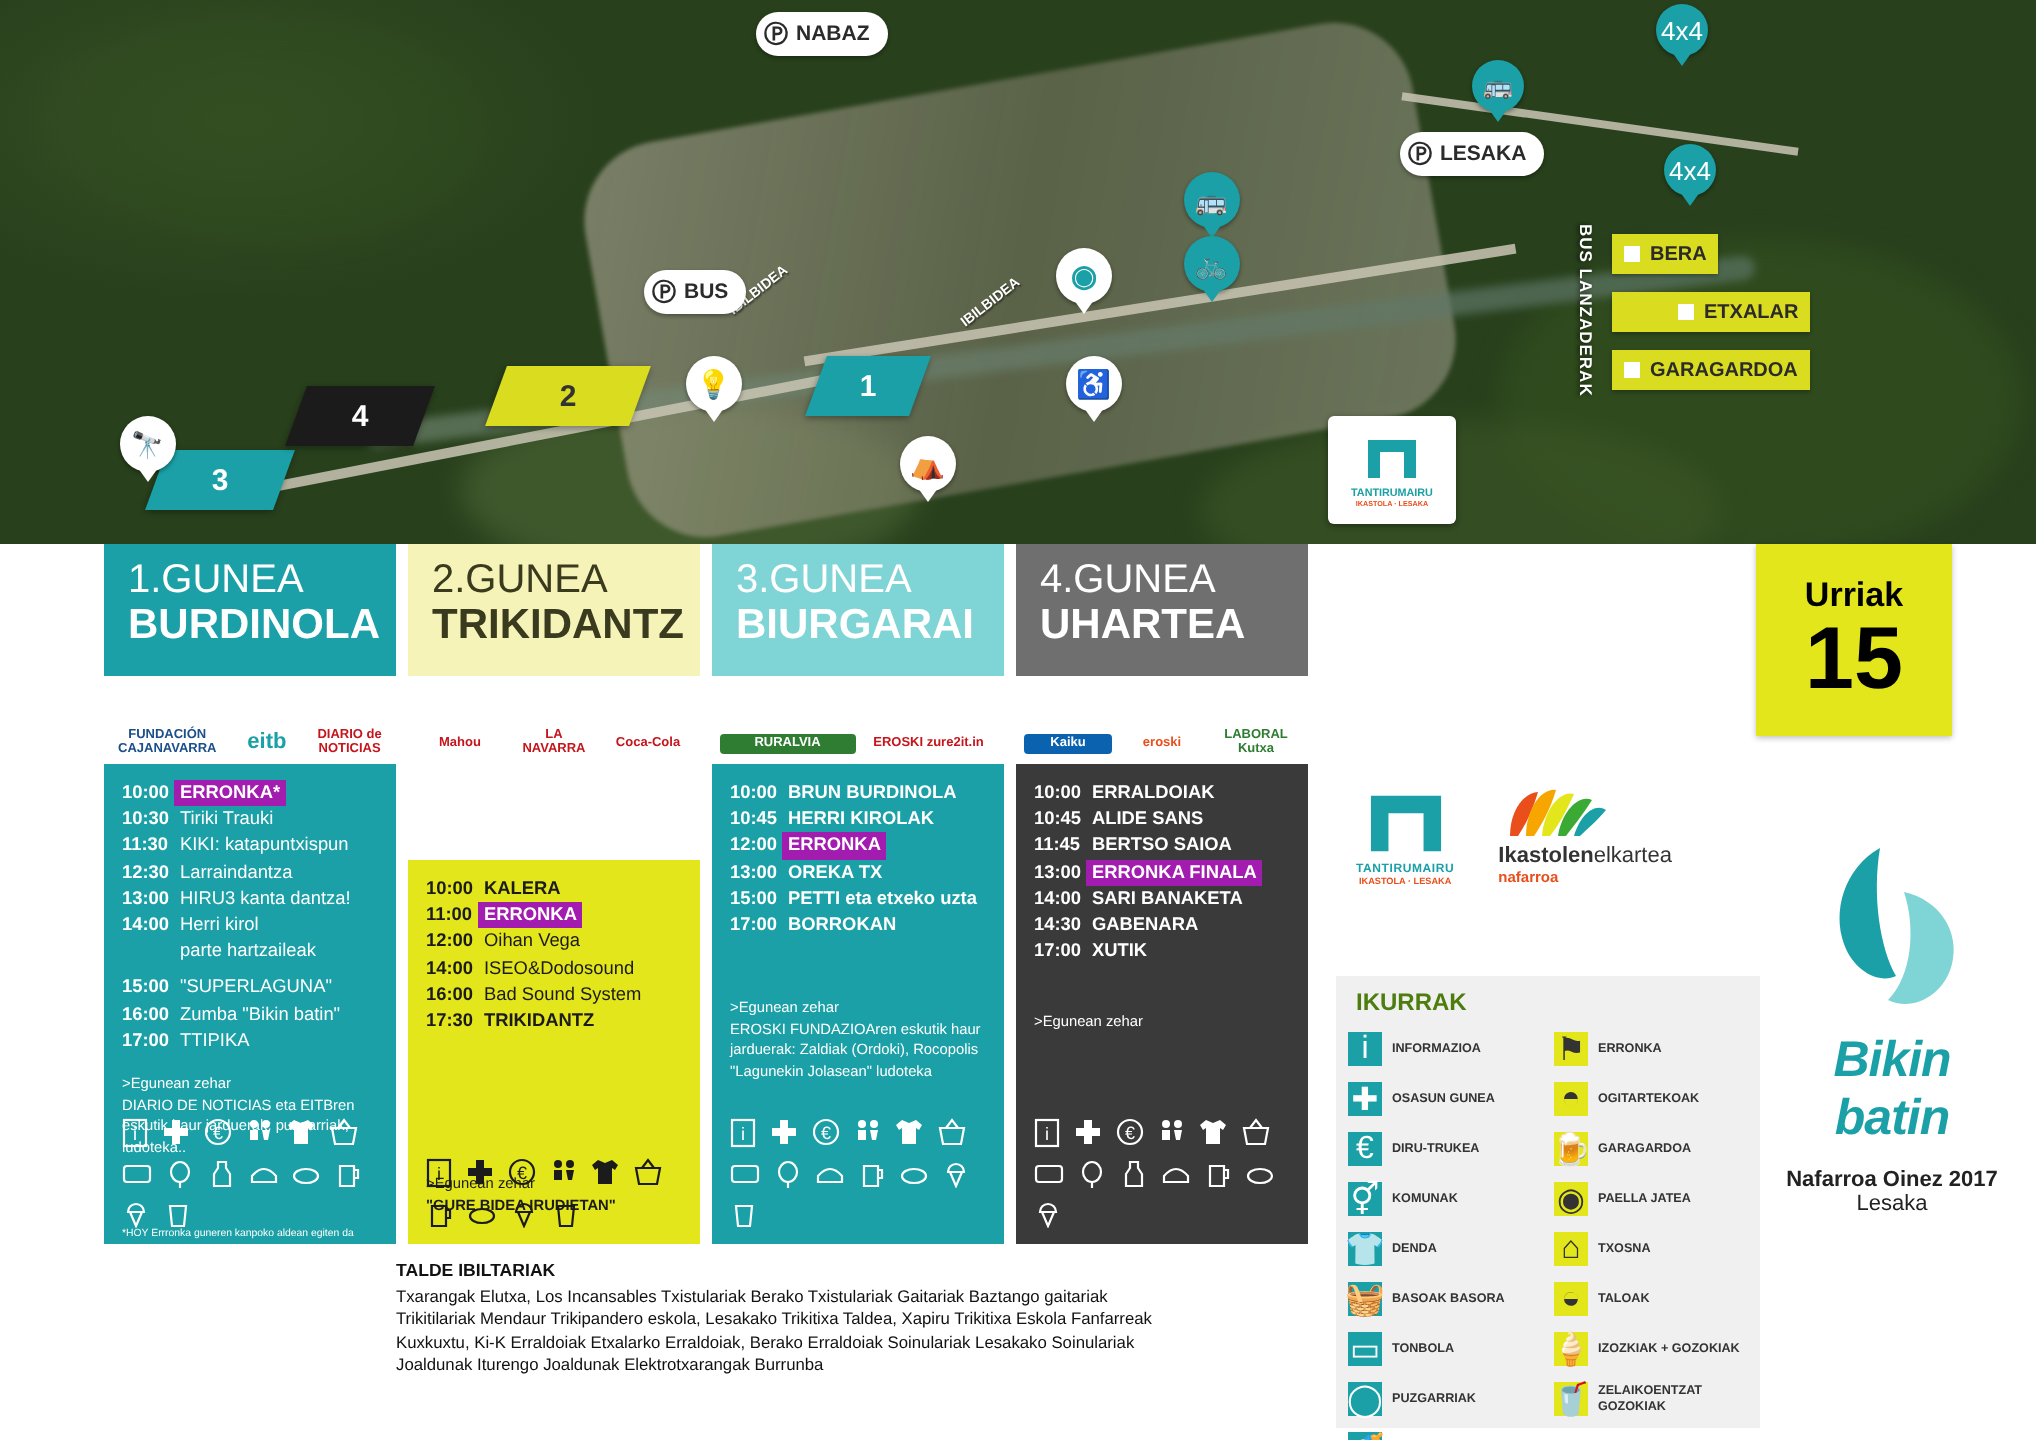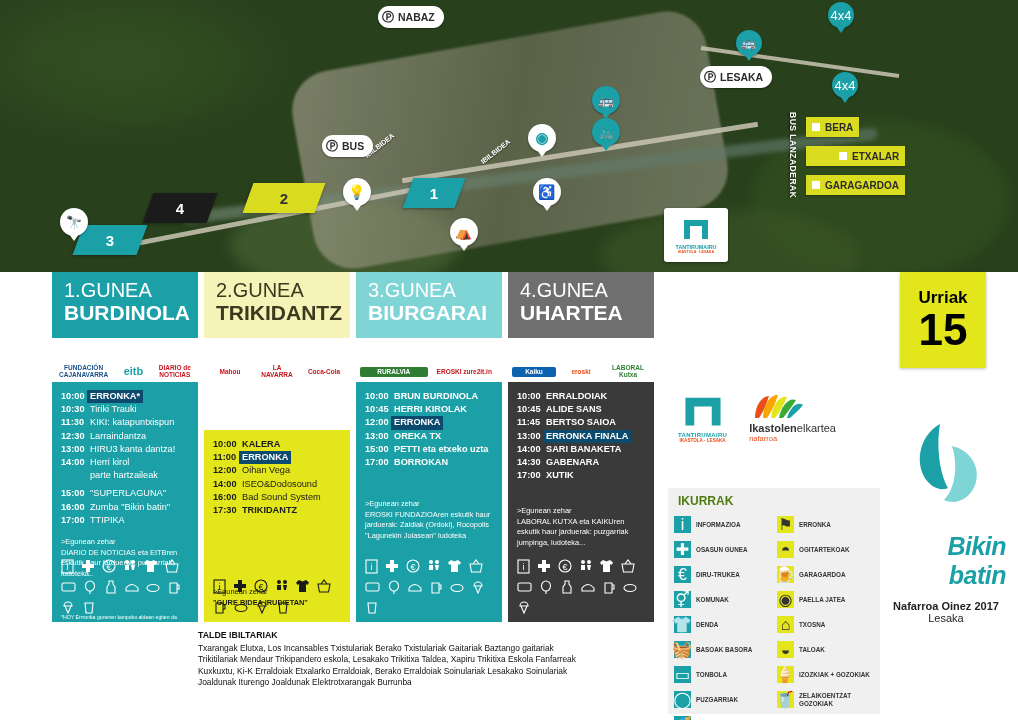--- a/index.html
+++ b/index.html
@@ -118,32 +118,32 @@
     padding:2px 3px; border-radius:2px; flex:1;
   }
 
   
   .cards { position:absolute; left:52px; top:382px; width:650px; height:240px; display:flex; gap:6px; }
   .card { width:146px; position:relative; padding:8px 9px 8px 9px; }
   .card .row { font-size:9.2px; line-height:13.2px; white-space:nowrap; }
   .card .row .tm { display:inline-block; width:29px; font-weight:bold; }
   .card .row .nm { font-weight:bold; }
   .card .row.plain .nm { font-weight:normal; }
-  .hl { background:#0c4a6e; display:inline-block; padding:0 3px; margin-left:-3px; }
+  .hl { background:#a21caf; display:inline-block; padding:0 3px; margin-left:-3px; }
   .note { font-size:7.4px; line-height:10.5px; margin-top:10px; }
   .icons {
     position:absolute; left:9px; right:9px; bottom:8px;
     display:flex; flex-wrap:wrap; gap:6px 7px;
   }
   .icons svg { display:block; }
   .foot { position:absolute; left:9px; bottom:2px; font-size:5.2px; }
 
   
   .datebadge {
-    position:absolute; left:900px; top:272px; width:86px; height:96px;
+    position:absolute; left:878px; top:272px; width:98px; height:96px;
     background:#e3e61a; color:#000;
     display:flex; flex-direction:column; align-items:center; justify-content:center;
     box-shadow:0 1px 3px rgba(0,0,0,.25);
   }
   .datebadge .m { font-size:17px; font-weight:bold; line-height:1; }
   .datebadge .d { font-size:44px; font-weight:bold; line-height:1; margin-top:2px; }
 
   
   .walkers {
     position:absolute; left:198px; top:630px; width:470px;
@@ -151,21 +151,21 @@
   }
   .walkers .hd { font-weight:bold; font-size:8.8px; margin-bottom:1px; }
 
   
   .orgrow { position:absolute; left:668px; top:378px; width:340px; height:78px; display:flex; align-items:center; gap:22px; padding-left:10px; }
   .orglogo { display:flex; flex-direction:column; align-items:center; }
   .orglogo .cap { font-size:6px; font-weight:bold; color:#1aa0a6; margin-top:2px; letter-spacing:.3px;}
   .ikast { display:flex; flex-direction:column; align-items:flex-start; }
   .ikast .n1 { font-size:11px; color:#333; }
   .ikast .n1 b { font-weight:bold; }
-  .ikast .n2 { font-size:7.5px; color:#e94e1b; font-weight:normal; }
+  .ikast .n2 { font-size:7.5px; color:#e94e1b; font-weight:bold; }
 
   .ikurrak {
     position:absolute; left:668px; top:488px; width:212px; height:226px;
     background:#f0f0f0;
   }
   .ikurrak .ikhd {
     font-size:12px; font-weight:bold; color:#4d7c0f; padding:6px 0 4px 10px;
   }
   .legend { display:flex; gap:6px; padding:0 6px; }
   .legcol { flex:1; }
@@ -173,21 +173,21 @@
     display:flex; align-items:center; gap:5px; height:25px;
   }
   .leg .sw {
     width:17px; height:17px; display:flex; align-items:center; justify-content:center;
     color:#fff; flex:0 0 17px;
   }
   .leg .lb { font-size:6.3px; font-weight:bold; color:#333; line-height:7.5px; }
 
   .brand { position:absolute; left:886px; top:420px; width:120px; text-align:center; }
   .brandlogo { width:92px; height:92px; margin:0 auto; position:relative; }
-  .bikin { font-size:25px; font-weight:bold; color:#1aa0a6; font-style:italic; letter-spacing:-.5px; margin-top:20px;text-align:right;}
+  .bikin { font-size:25px; font-weight:bold; color:#1aa0a6; font-style:italic; letter-spacing:-.5px; margin-top:4px;}
   .noz { font-size:11px; font-weight:bold; color:#222; margin-top:10px; }
   .noz2 { font-size:11px; color:#222; }
 
   .white-bg { position:absolute; left:0; top:272px; width:1018px; height:448px; background:#fff; z-index:-1; }
 </style>
 </head>
 <body>
 
 <div id="page">
 
@@ -509,21 +509,20 @@
     <div class="card" style="background:#3a3a3a;color:#fff;">
       <div class="row"><span class="tm">10:00</span><span class="nm">ERRALDOIAK</span></div>
       <div class="row"><span class="tm">10:45</span><span class="nm">ALIDE SANS</span></div>
       <div class="row"><span class="tm">11:45</span><span class="nm">BERTSO SAIOA</span></div>
       <div class="row"><span class="tm">13:00</span><span class="nm hl">ERRONKA FINALA</span></div>
       <div class="row"><span class="tm">14:00</span><span class="nm">SARI BANAKETA</span></div>
       <div class="row"><span class="tm">14:30</span><span class="nm">GABENARA</span></div>
       <div class="row"><span class="tm">17:00</span><span class="nm">XUTIK</span></div>
       <div class="note" style="margin-top:24px;">
         <div>&gt;Egunean zehar</div>
-        <div>LABORAL KUTXA eta KAIKUren eskutik haur jarduerak: puzgarriak jumpinga, ludoteka...</div>
       </div>
       <div class="icons">
         <svg width="13" height="15" viewBox="0 0 13 15">
             <rect x="1" y="1" width="11" height="13" fill="none" stroke="#fff" stroke-width="1.1"></rect>
             <text x="6.5" y="11" font-size="9" fill="#fff" text-anchor="middle" font-family="Liberation Sans">i</text>
           </svg>
         <svg width="14" height="14" viewBox="0 0 14 14">
             <path d="M5 1h4v4h4v4H9v4H5V9H1V5h4z" fill="#fff"></path>
           </svg>
         <svg width="14" height="14" viewBox="0 0 14 14">

